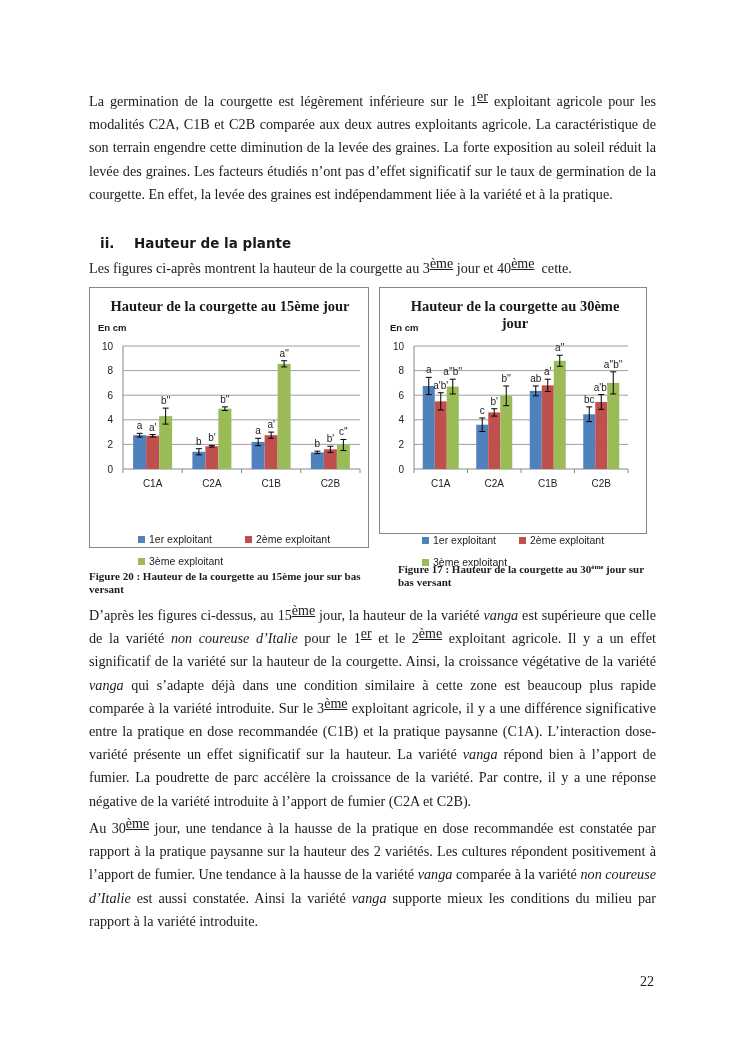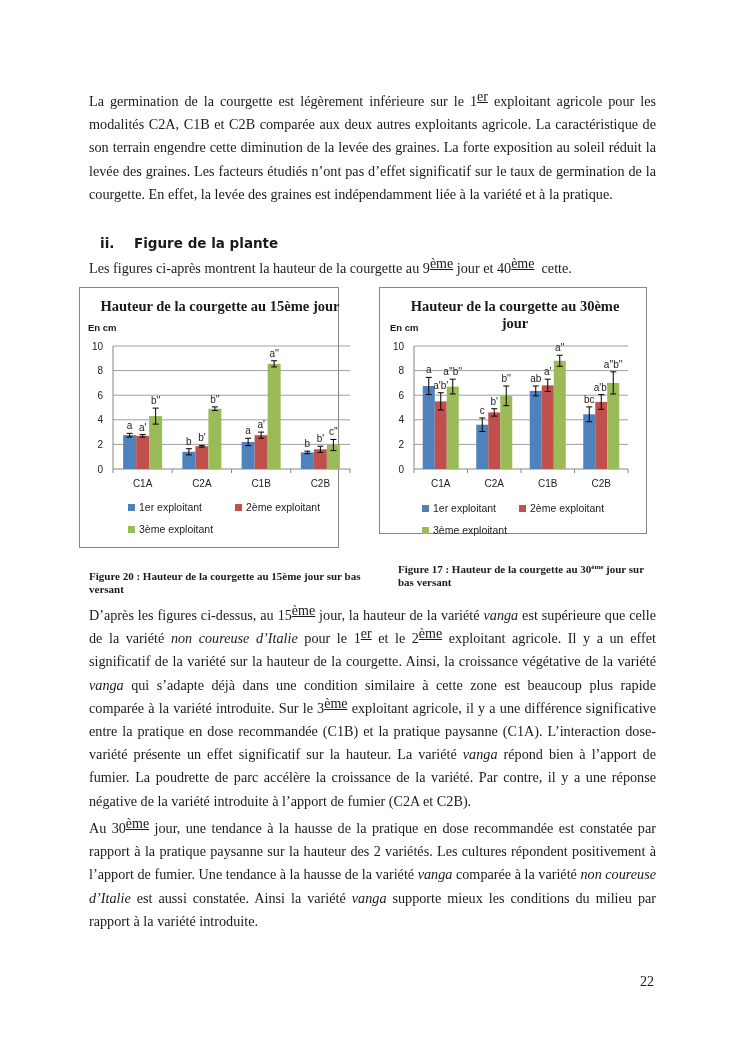--- a/index.html
+++ b/index.html
@@ -9,41 +9,41 @@
   .para sup { font-size: 14px; line-height: 0; vertical-align: 5px; text-decoration: underline; }
   .para i { font-style: italic; }
   .heading { position: absolute; left: 100px; top: 235px; font-family: "DejaVu Sans", sans-serif; font-weight: bold; font-size: 13.5px; }
   .heading .num { display: inline-block; width: 34px; }
   .chart-box { position: absolute; border: 1px solid #868686; background: #fff; }
   .chart-title { position: absolute; font-family: "Liberation Serif", serif; font-weight: bold; font-size: 14.5px; text-align: center; line-height: 17px; }
   .unit { position: absolute; font-family: "Liberation Sans", sans-serif; font-weight: bold; font-size: 9.5px; }
   .caption { position: absolute; font-family: "Liberation Serif", serif; font-weight: bold; font-size: 11px; line-height: 13px; }
   .caption sup { font-size: 7px; line-height: 0; vertical-align: 4px; }
   .legend { position: absolute; font-family: "Liberation Sans", sans-serif; font-size: 10.5px; color: #222; }
-  .legend .item { position: absolute; white-space: nowrap; }
+  .legend .item { position: absolute; white-space: nowrap; margin-top: 32px; }
   .legend .sw { display: inline-block; width: 7px; height: 7px; margin-right: 4px; vertical-align: 0px; }
   .page-number { position: absolute; left: 640px; top: 974px; font-size: 14px; }
   svg text { font-family: "Liberation Sans", sans-serif; }
 </style>
 </head>
 <body>
 
 <div class="para" style="top: 90px;">
   <span>La germination de la courgette est légèrement inférieure sur le 1</span><sup>er</sup><span> exploitant agricole pour les modalités C2A, C1B et C2B comparée aux deux autres exploitants agricole. La caractéristique de son terrain engendre cette diminution de la levée des graines. La forte exposition au soleil réduit la levée des graines. Les facteurs étudiés n’ont pas d’effet significatif sur le taux de germination de la courgette. En effet, la levée des graines est indépendamment liée à la variété et à la pratique.</span>
 </div>
 
 <div class="heading">
-  <span class="num">ii.</span><span>Figure de la plante</span>
+  <span class="num">ii.</span><span>Hauteur de la plante</span>
 </div>
 
 <div class="para" style="top: 257px; text-align: left;">
-  <span>Les figures ci-après montrent la hauteur de la courgette au 9</span><sup>ème</sup><span> jour et 40</span><sup>ème</sup><span style="white-space: pre;">  cette.</span>
-</div>
-
-<div class="chart-box" style="left: 79px; top: 287px; width: 260px; height: 261px;">
+  <span>Les figures ci-après montrent la hauteur de la courgette au 3</span><sup>ème</sup><span> jour et 40</span><sup>ème</sup><span style="white-space: pre;">  cette.</span>
+</div>
+
+<div class="chart-box" style="left: 89px; top: 287px; width: 280px; height: 261px;">
   <div class="chart-title" style="left: 20px; top: 10px; width: 240px;">Hauteur de la courgette au 15ème jour</div>
   <div class="unit" style="left: 8px; top: 34px;">En cm</div>
   <svg id="chart0" width="280" height="200" style="position:absolute; left:0; top:48px;">
       <text x="23" y="136.5" font-size="10" text-anchor="end" fill="#222">0</text>
       <line x1="33" x2="270" y1="108.4" y2="108.4" stroke="#868686" stroke-width="0.8"></line>
       <text x="23" y="111.9" font-size="10" text-anchor="end" fill="#222">2</text>
       <line x1="33" x2="270" y1="83.8" y2="83.8" stroke="#868686" stroke-width="0.8"></line>
       <text x="23" y="87.3" font-size="10" text-anchor="end" fill="#222">4</text>
       <line x1="33" x2="270" y1="59.2" y2="59.2" stroke="#868686" stroke-width="0.8"></line>
       <text x="23" y="62.7" font-size="10" text-anchor="end" fill="#222">6</text>

